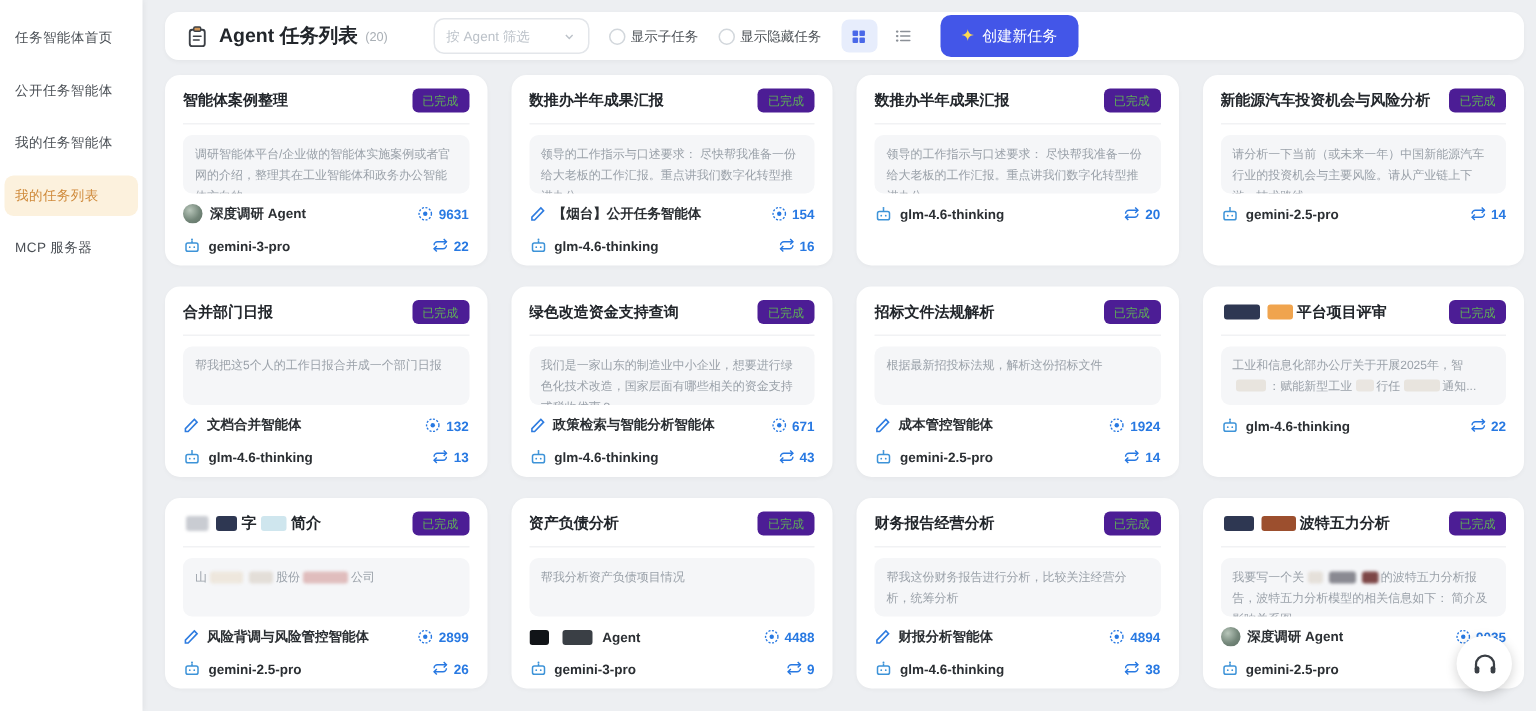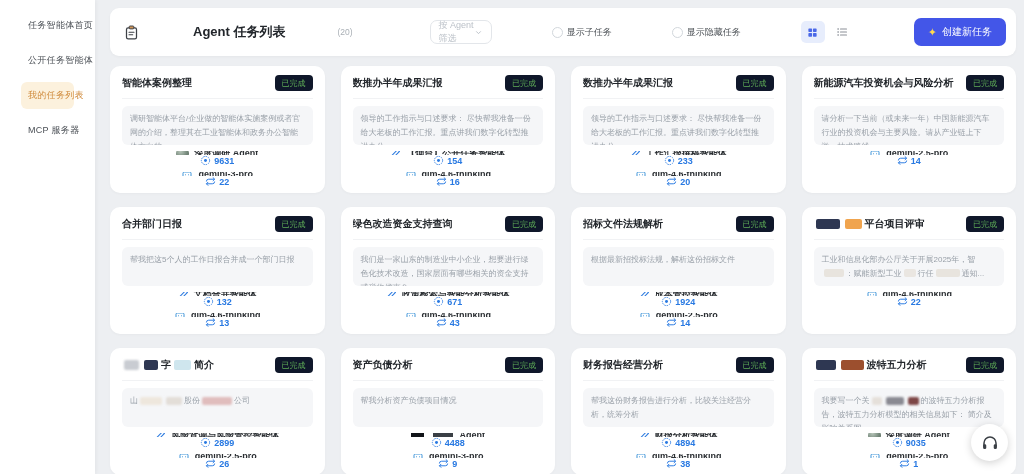--- a/index.html
+++ b/index.html
@@ -4,32 +4,32 @@
 <style>
   html,body{margin:0;padding:0;}
   body{
     width:1024px;height:474px;position:relative;overflow:hidden;
     background:#edeff2;font-family:"Liberation Sans",sans-serif;
     -webkit-font-smoothing:antialiased;
   }
   
   .sidebar{
     position:absolute;left:0;top:0;width:95px;height:474px;background:#ffffff;
-    box-shadow:1px 0 4px rgba(0,0,0,.05);padding:12px 21px;box-sizing:border-box;z-index:2;
+    box-shadow:1px 0 4px rgba(0,0,0,.05);padding:12px 3px;box-sizing:border-box;z-index:2;
   }
   .side-item{
     font-size:9px;color:#4a4f55;padding:7px 7px;margin-bottom:8px;border-radius:6px;
     white-space:nowrap;cursor:pointer;letter-spacing:.3px;
   }
   .side-item.active{background:#fcf1dd;color:#cf8a3b;}
   
   .main{position:absolute;left:95px;top:0;width:929px;height:474px;padding:8px 8px 0 15px;box-sizing:border-box;}
   .topbar{
-    background:#fff;border-radius:9px;height:48px;display:flex;align-items:center;
-    padding:0 10px 0 14px;box-shadow:0 1px 3px rgba(0,0,0,.04);box-sizing:border-box;gap:47px;
+    background:#fff;border-radius:9px;height:32px;display:flex;align-items:center;
+    padding:0 10px 0 14px;box-shadow:0 1px 3px rgba(0,0,0,.04);box-sizing:border-box;
   }
   .tb-title{font-size:13px;font-weight:bold;color:#22262b;margin:0 5px 0 7px;white-space:nowrap;}
   .tb-count{font-size:8.5px;color:#aab0b6;margin-right:22px;}
   .search{
     display:flex;align-items:center;gap:6px;border:1px solid #e3e6ea;border-radius:7px;
     height:24px;padding:0 9px;width:150px;margin-left:auto;box-sizing:border-box;background:#fff;
   }
   .search input{
     border:none;outline:none;font-size:9px;color:#555;width:100%;background:transparent;
     font-family:"Liberation Sans",sans-serif;
@@ -52,46 +52,47 @@
   }
   .spark{color:#ffd94f;font-size:11px;line-height:1;}
   
   .grid{display:grid;grid-template-columns:repeat(4,1fr);gap:14px 16px;margin-top:10px;}
   .card{
     background:#fff;border-radius:10px;padding:9px 12px 7px;box-shadow:0 1px 3px rgba(0,0,0,.03);
     height:127px;box-sizing:border-box;overflow:hidden;
   }
   .card-head{display:flex;align-items:center;justify-content:space-between;gap:6px;padding-bottom:7px;border-bottom:1px solid #f1f2f4;}
   .card-title{font-size:10px;font-weight:bold;color:#22262b;white-space:nowrap;overflow:hidden;display:flex;align-items:center;gap:1px;text-align:right;}
-  .badge{font-size:8px;color:#5fae57;background:#0f172a;border-radius:4px;padding:2.5px 7px;flex:none;}
+  .badge{font-size:8px;color:#5fae57;background:#4c1d95;border-radius:4px;padding:2.5px 7px;flex:none;}
   .desc{
     background:#f5f6f8;border-radius:6px;margin-top:7px;padding:6px 8px;font-size:8px;color:#9aa1a9;
     line-height:1.72;height:39px;overflow:hidden;box-sizing:border-box;
   }
-  .meta{display:flex;align-items:center;justify-content:space-between;margin-top:6px;height:15px;flex-direction:column;}
+  .meta{display:flex;align-items:center;justify-content:space-between;margin-top:6px;height:15px;}
   .meta-left{display:flex;align-items:center;gap:5px;font-size:9px;color:#2b2f33;font-weight:bold;white-space:nowrap;overflow:hidden;}
   .stat{display:flex;align-items:center;gap:3px;color:#2879e2;font-size:9px;font-weight:bold;flex:none;}
   .globe{width:13px;height:13px;border-radius:50%;flex:none;
     background:radial-gradient(circle at 35% 32%, #b8c6ba, #74877a 55%, #5a6c60);}
   
   .rd{display:inline-block;height:10px;border-radius:2px;vertical-align:-1.5px;margin:0 2px;}
   .rd-sm{height:8px;}
   
   .fab{
     position:absolute;right:16px;bottom:13px;width:37px;height:37px;border-radius:50%;background:#fff;
     box-shadow:0 2px 8px rgba(0,0,0,.18);display:flex;align-items:center;justify-content:center;z-index:5;cursor:pointer;
   }
   svg{flex:none;}
 </style>
 </head>
 <body>
 
 <div class="sidebar">
   <div class="side-item">任务智能体首页</div>
   <div class="side-item">公开任务智能体</div>
+  <div class="side-item">我的任务智能体</div>
   <div class="side-item active">我的任务列表</div>
   <div class="side-item">MCP 服务器</div>
 </div>
 
 <div class="main">
 
   <div class="topbar">
     <span style="display:flex;">
       <svg viewBox="0 0 24 24" width="15" height="15">
           <rect x="4" y="4.5" width="16" height="17.5" rx="2.6" fill="#fff" stroke="#3c4046" stroke-width="2"></rect>
@@ -239,35 +240,20 @@
     <div class="card">
       <div class="card-head">
         <div class="card-title">
             <span>数推办半年成果汇报</span>
           </div>
         <span class="badge">已完成</span>
       </div>
       <div class="desc"><span>领导的工作指示与口述要求： 尽快帮我准备一份给大老板的工作汇报。重点讲我们数字化转型推进办公...</span></div>
       <div class="meta">
         <div class="meta-left">
-          <svg viewBox="0 0 24 24" width="11" height="11" fill="none" stroke="#2e7ce0" stroke-width="2.3">
-              <path d="M16.5 3.5l4 4L7.5 21H3.5v-4z"></path>
-            </svg>
-          <span>工作汇报撰稿智能体</span>
-        </div>
-        <div class="stat">
-          <svg viewBox="0 0 24 24" width="11" height="11" fill="none" stroke="#2879e2" stroke-width="2">
-              <circle cx="12" cy="12" r="9" stroke-dasharray="3 2.2"></circle>
-              <circle cx="12" cy="12" r="3.2" fill="#2879e2" stroke="none"></circle>
-            </svg>
-          <span>233</span>
-        </div>
-      </div>
-      <div class="meta">
-        <div class="meta-left">
           <svg viewBox="0 0 24 24" width="12" height="12" fill="none" stroke="#3d93d8" stroke-width="2">
               <rect x="4" y="8" width="16" height="11" rx="2.5"></rect>
               <path d="M12 8V4.5"></path>
               <circle cx="12" cy="3.2" r="1.3" fill="#3d93d8" stroke="none"></circle>
               <circle cx="9" cy="13.5" r="1.2" fill="#3d93d8" stroke="none"></circle>
               <circle cx="15" cy="13.5" r="1.2" fill="#3d93d8" stroke="none"></circle>
             </svg>
           <span>glm-4.6-thinking</span>
         </div>
         <div class="stat">

